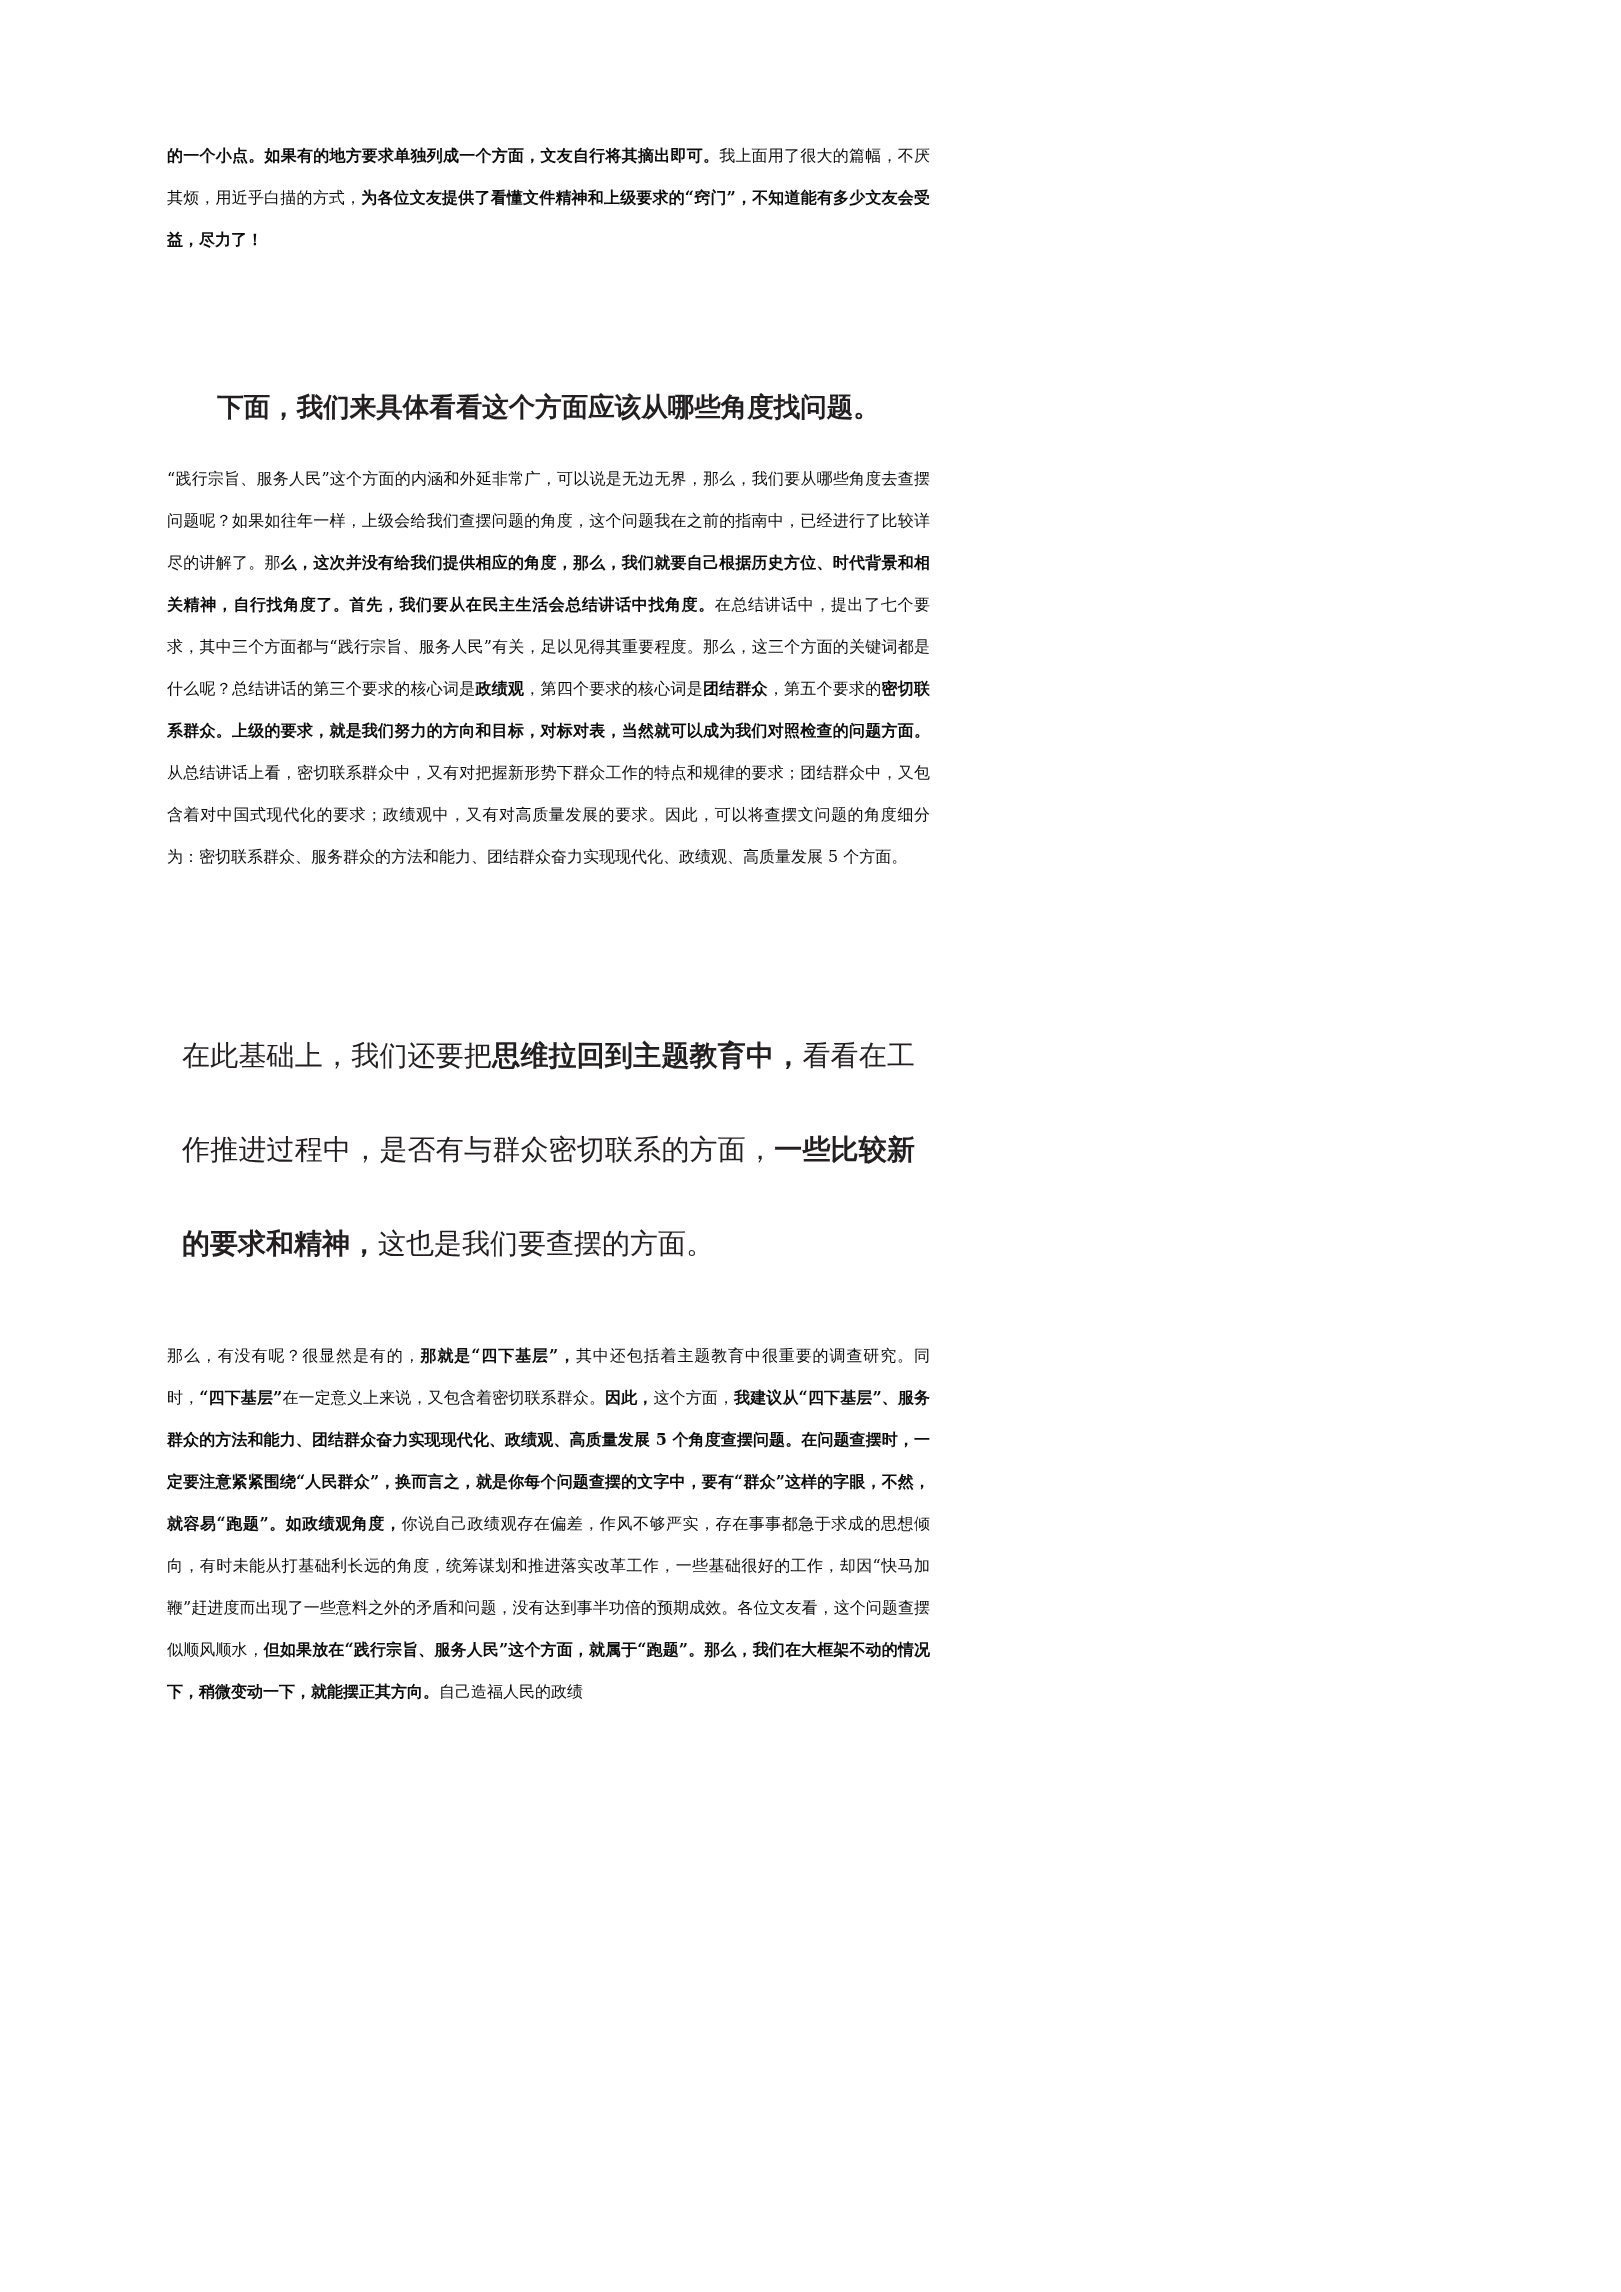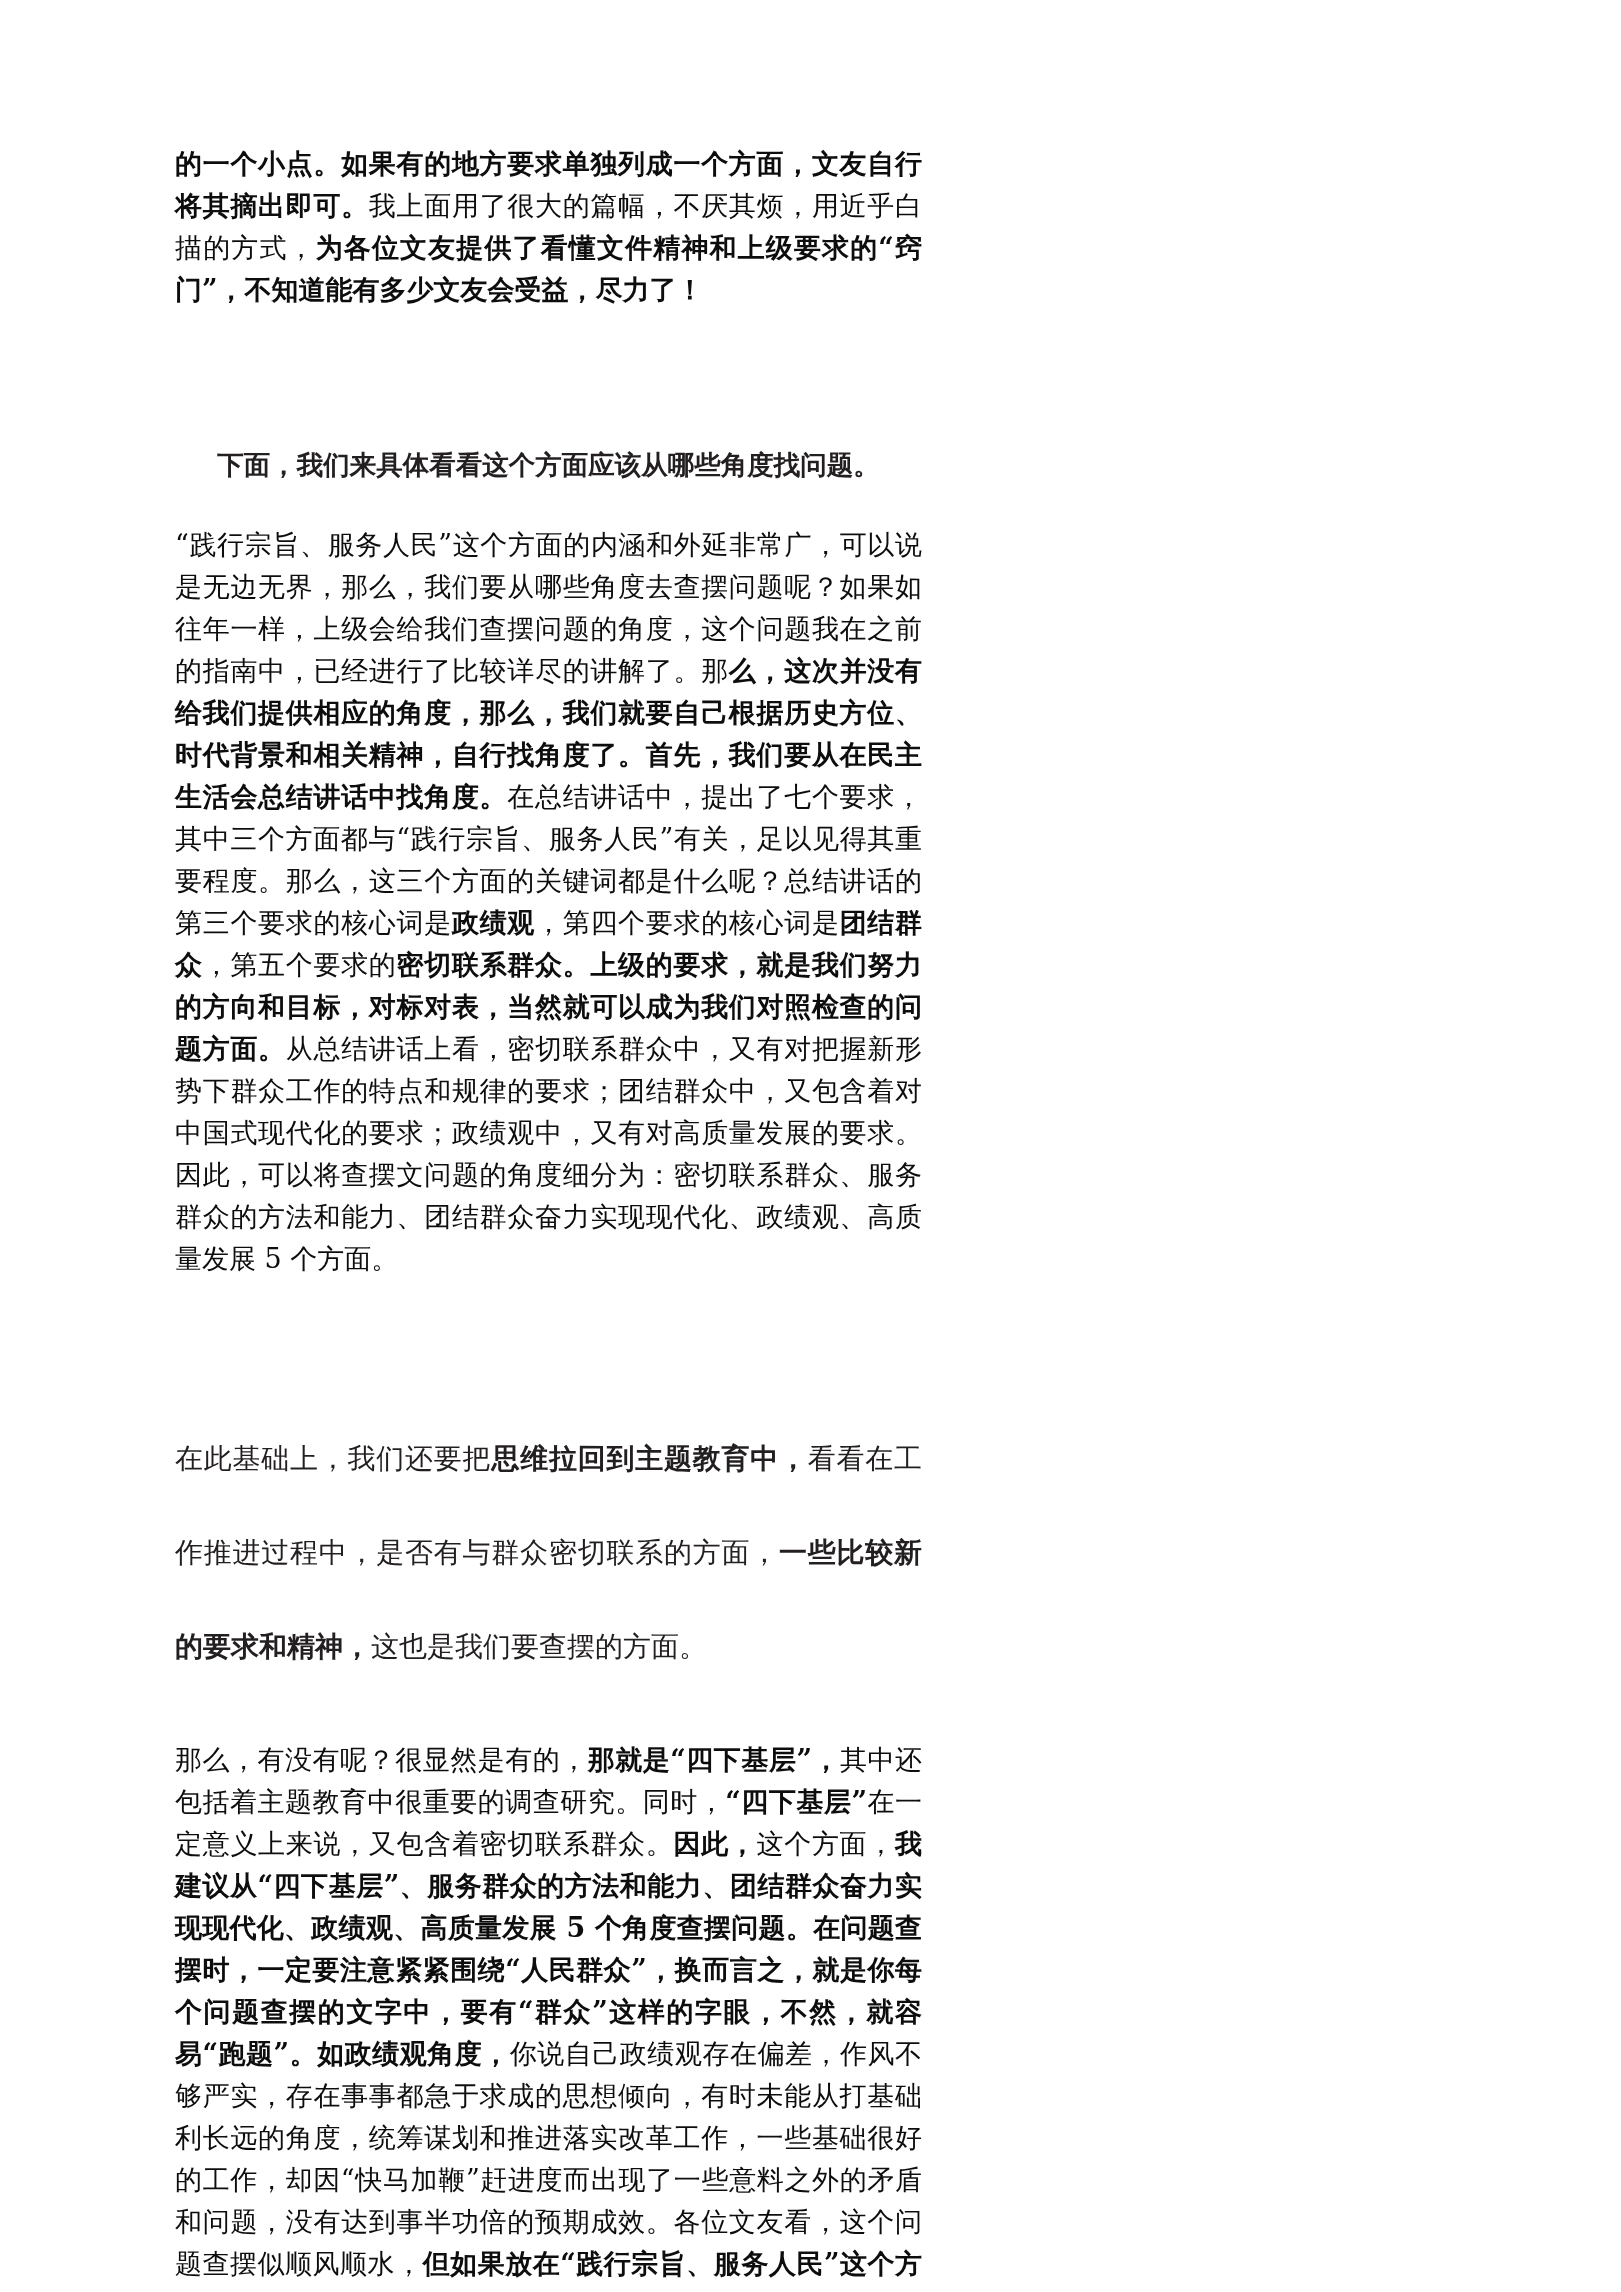--- a/index.html
+++ b/index.html
@@ -27,26 +27,26 @@
   .content {
     position: absolute;
     left: 167px;
     top: 135px;
     width: 763px;
   }
 
   
   .p-serif {
     font-family: "DejaVu Serif", "Liberation Serif", serif;
-    font-size: 27px;
+    font-size: 16px;
     line-height: 42px;
     color: #0d0d0d;
     text-align: justify;
     text-justify: inter-ideograph;
-    margin: 8px;
+    margin: 0;
     letter-spacing: 0px;
     word-break: break-all;
   }
   .p-serif b, .p-serif strong, .b {
     font-weight: 700;
   }
   .p-serif .reg {
     font-weight: 400;
   }
 
@@ -62,21 +62,21 @@
     letter-spacing: 0px;
   }
 
   
   .p-sans-lg {
     font-family: "DejaVu Sans", "Liberation Sans", sans-serif;
     font-size: 28px;
     font-weight: 400;
     line-height: 94px;
     color: #231f20;
-    margin: 8px;
+    margin: 15px;
     text-align: justify;
     text-justify: inter-ideograph;
     word-break: break-all;
   }
   .p-sans-lg b, .p-sans-lg .b {
     font-weight: 700;
   }
 
   .gap-lg { height: 123px; }
   .gap-sm { height: 29px; }

